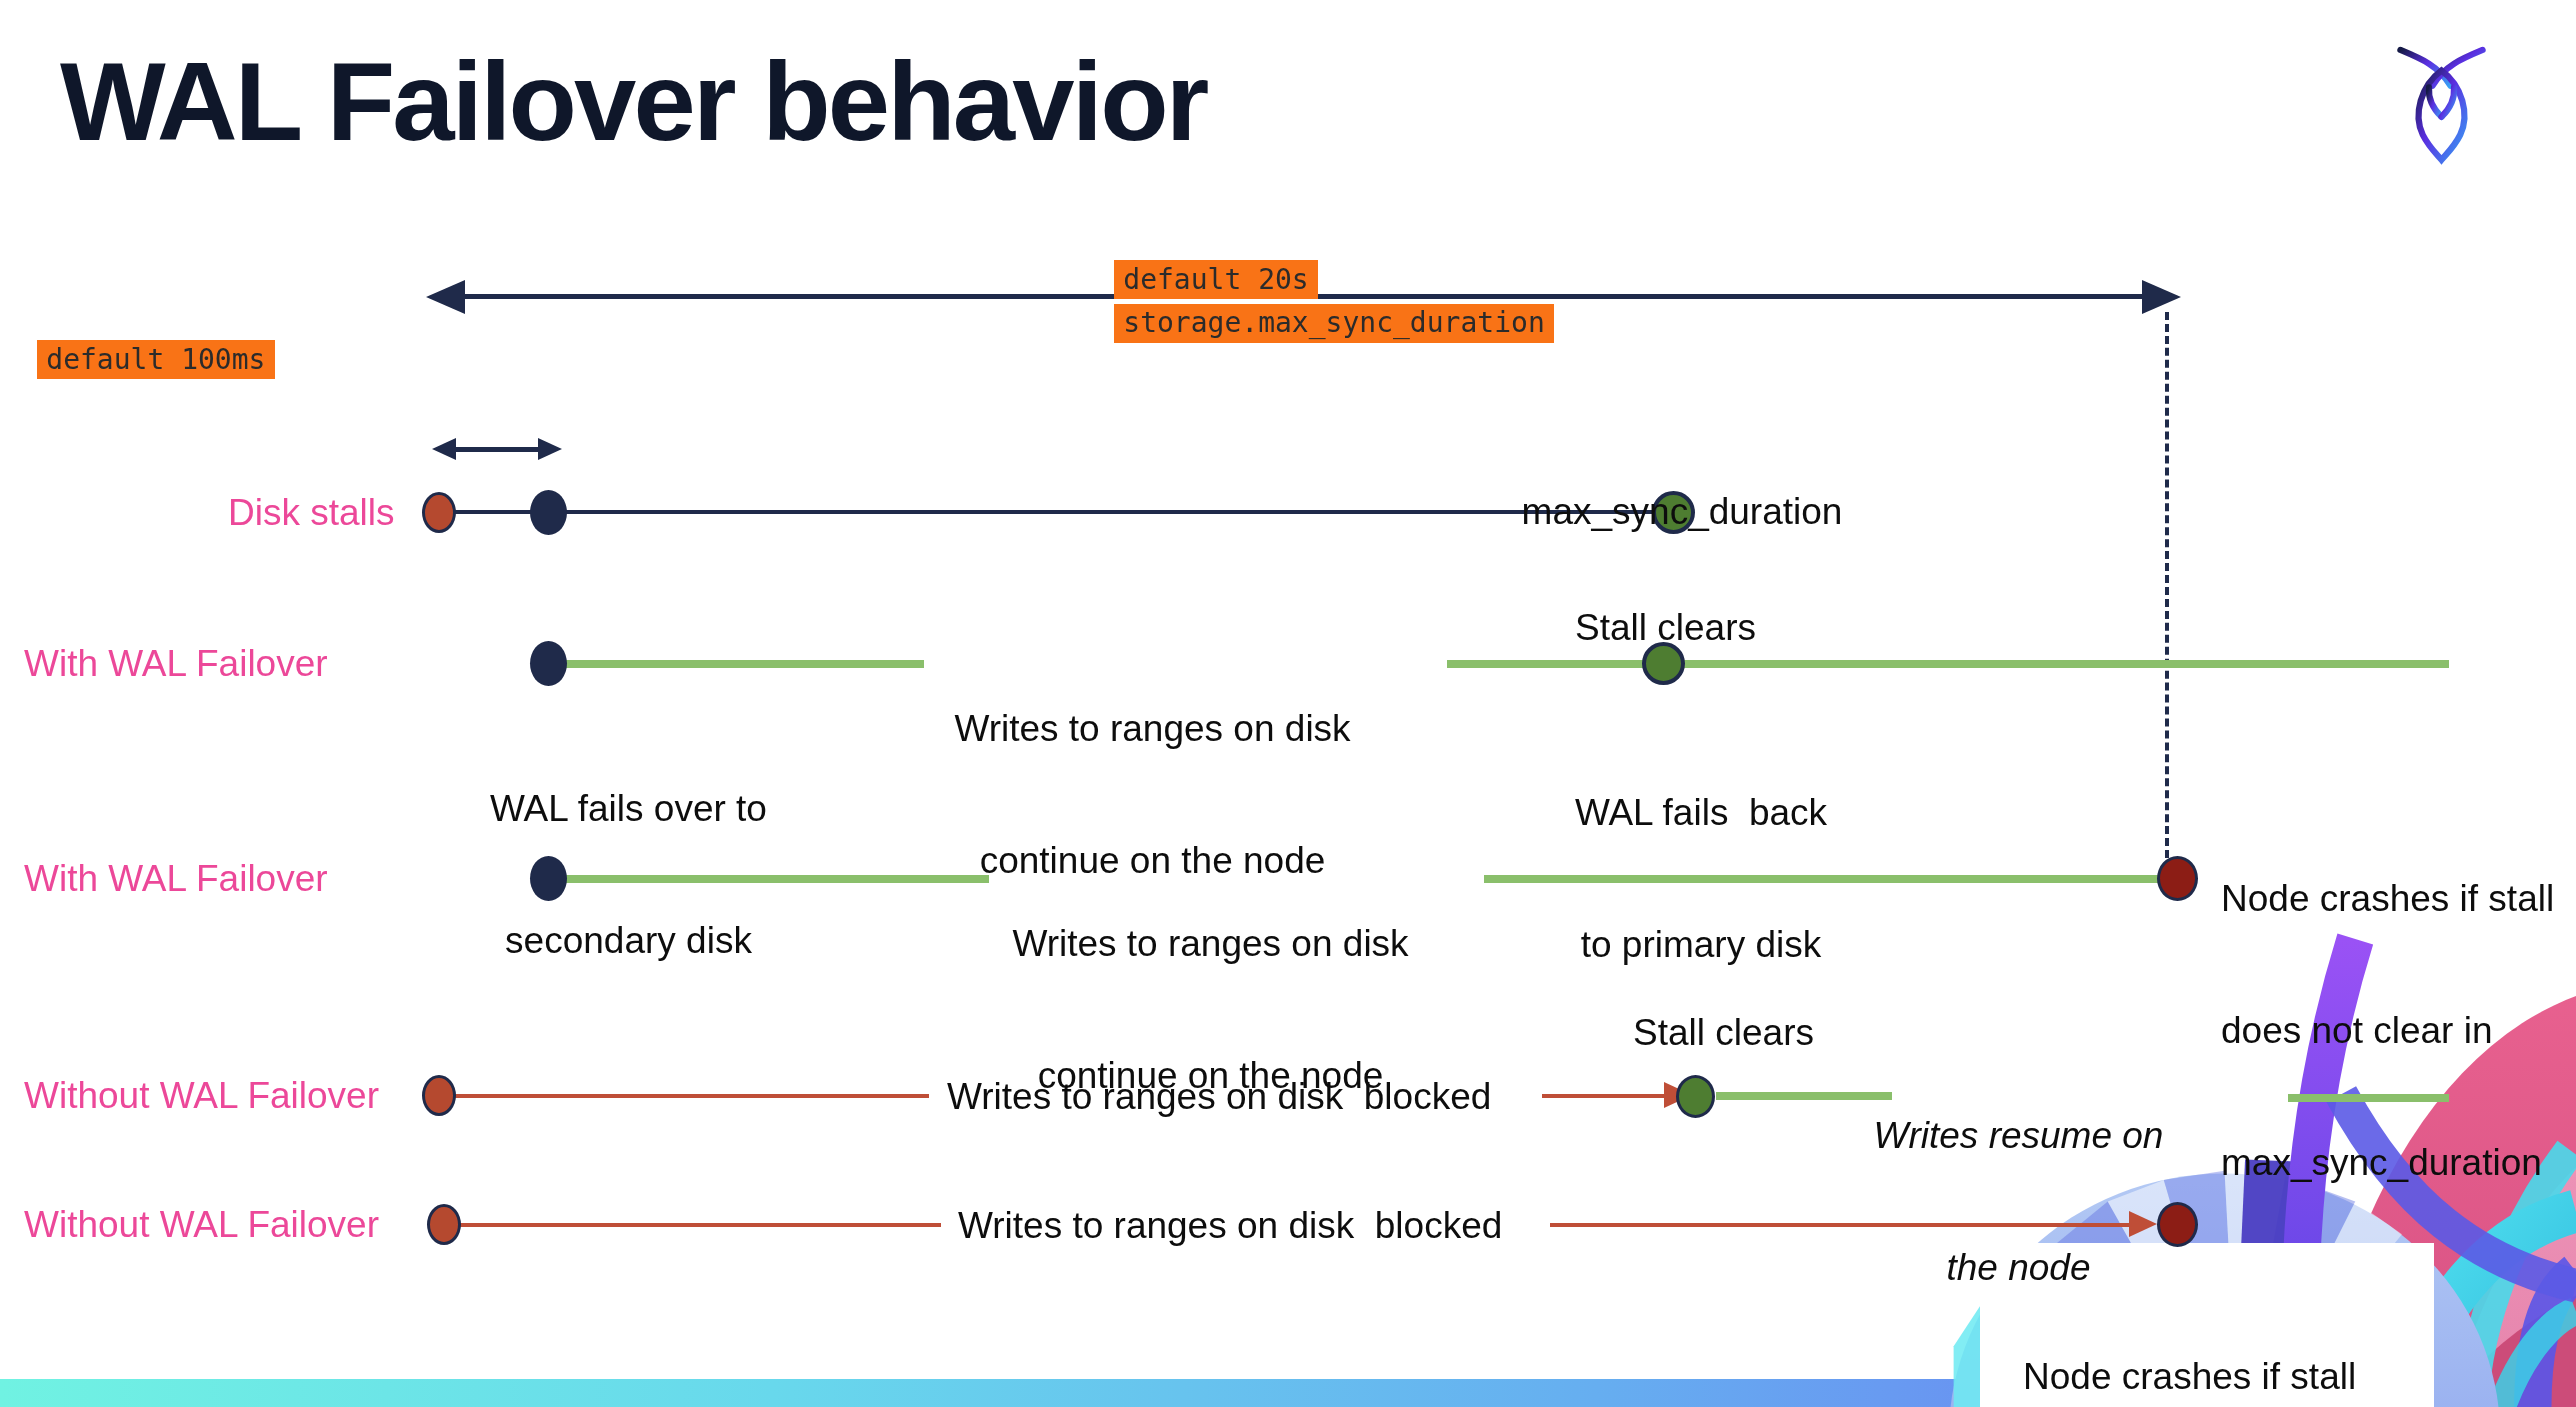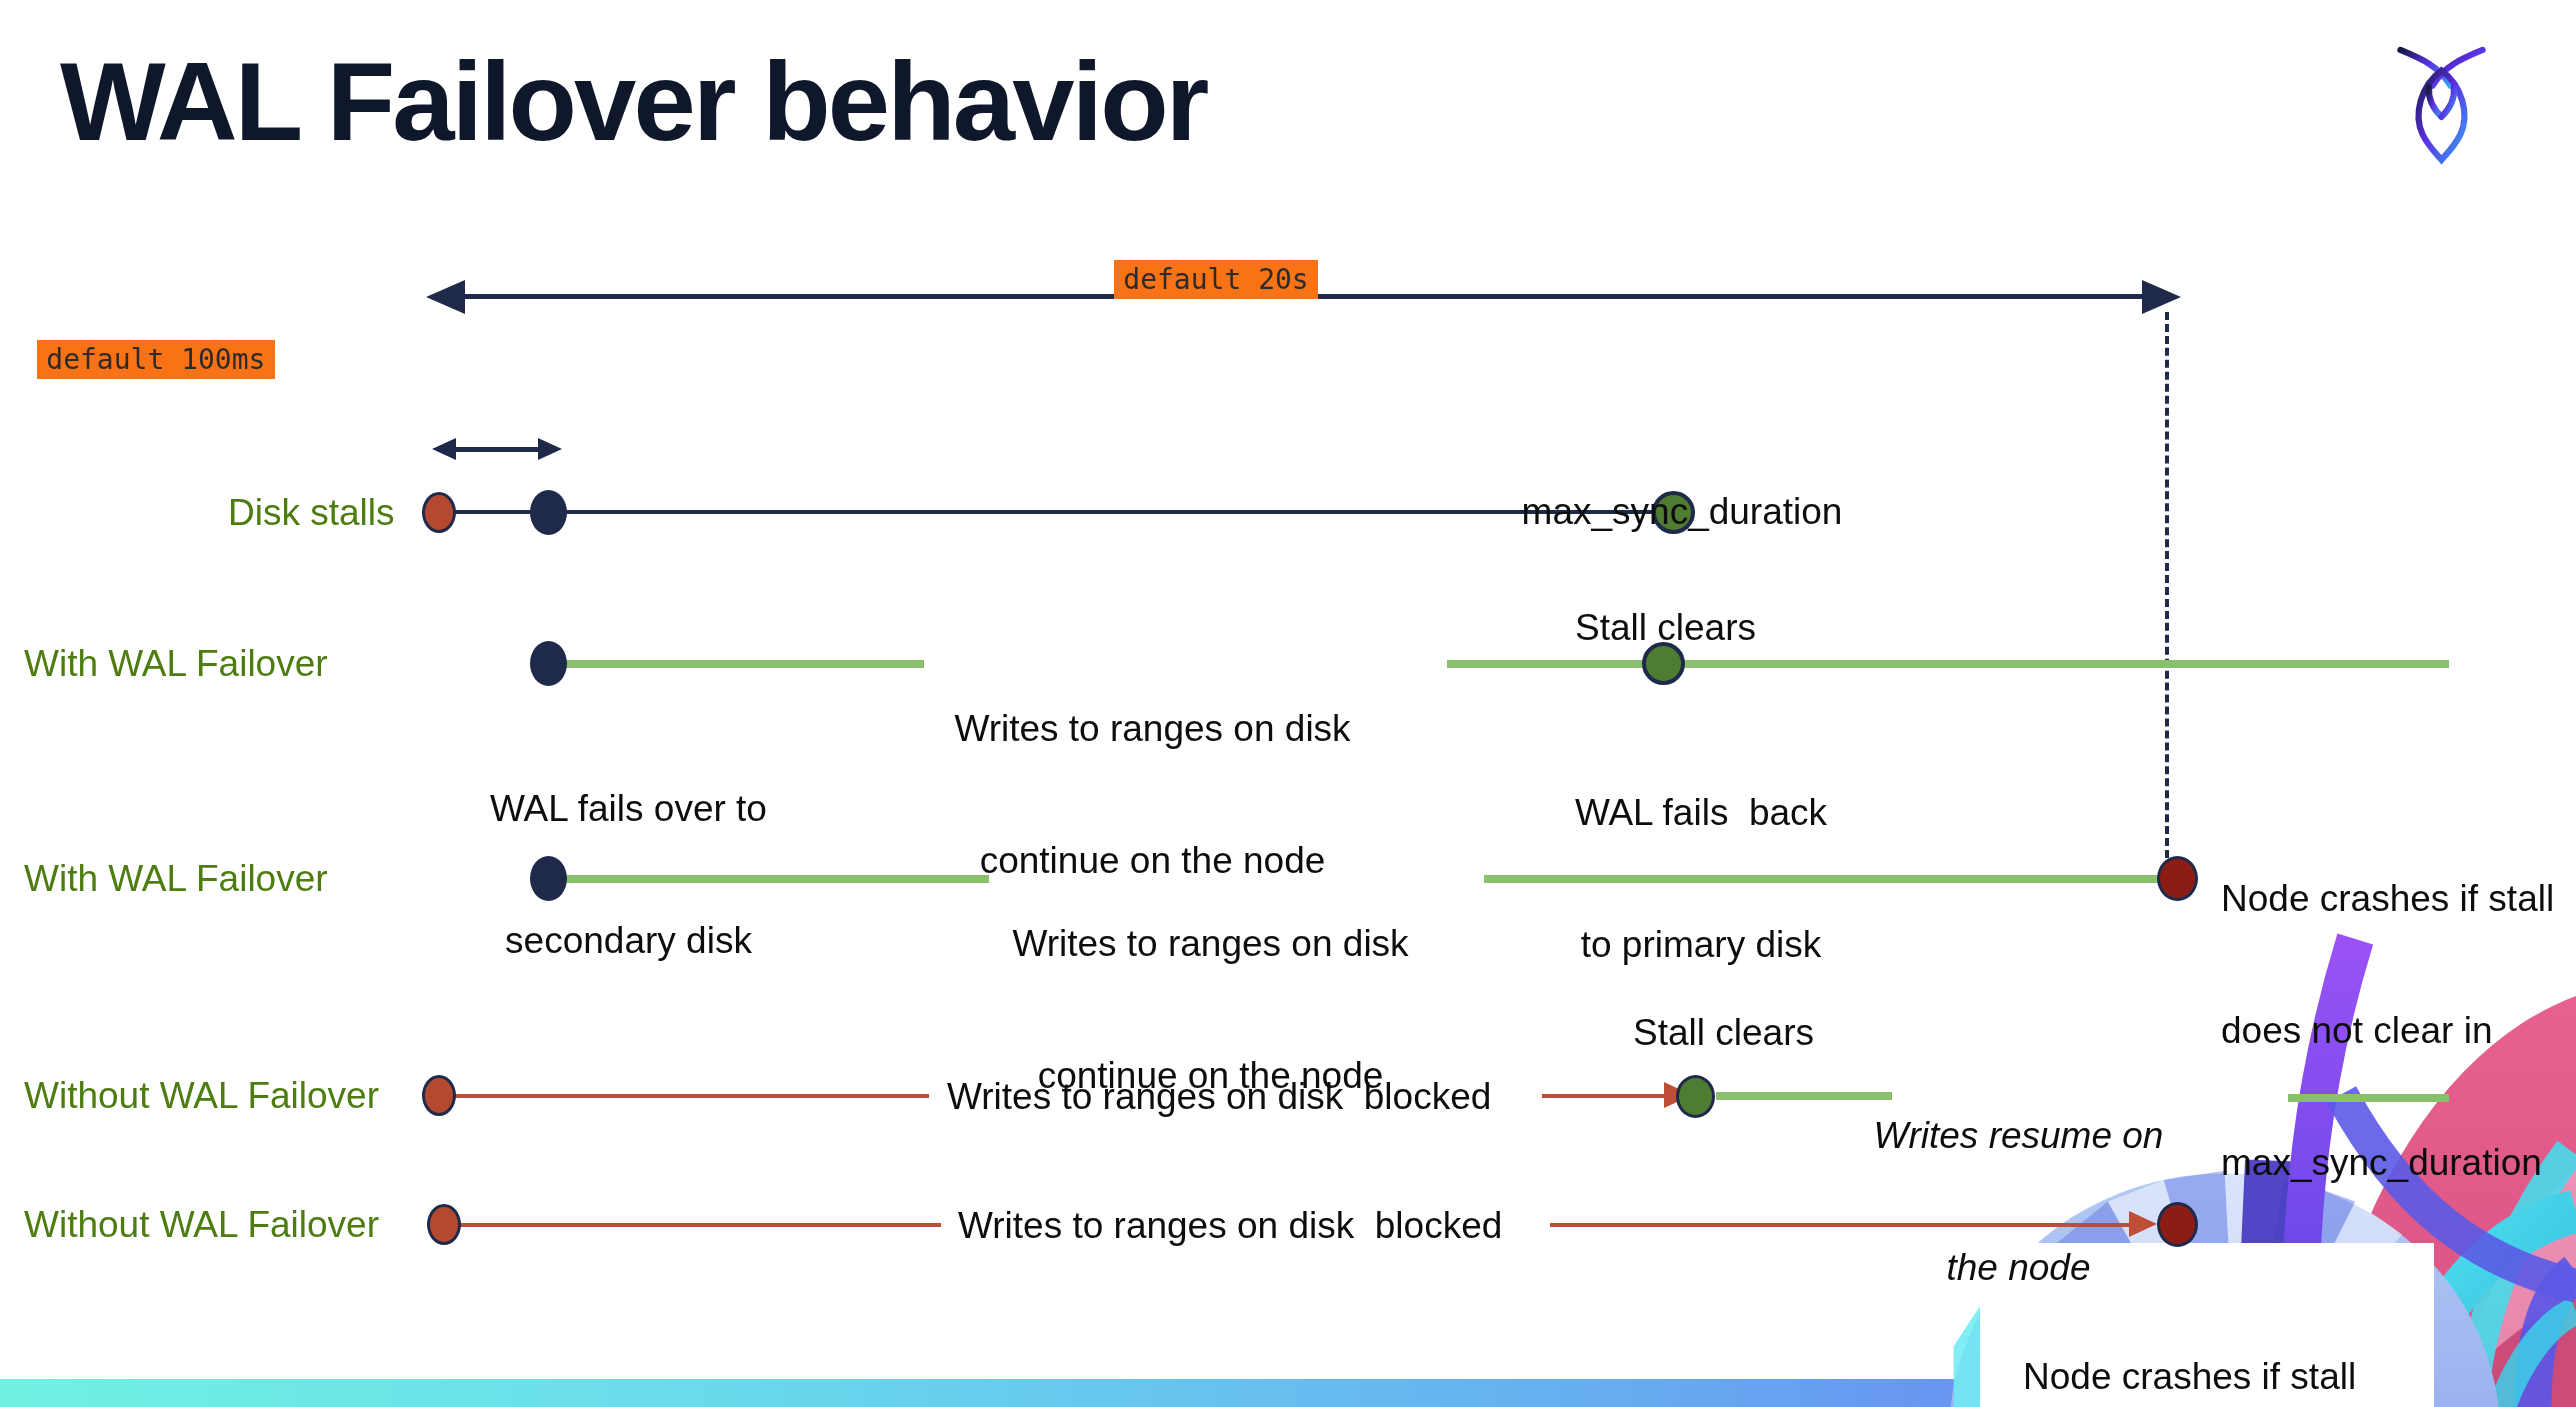--- a/index.html
+++ b/index.html
@@ -27,21 +27,21 @@
   
   .dot{border-radius:50%;box-sizing:border-box;z-index:5;}
   .dot.red  {width:34px;height:41px;background:#b5492f;border:3.7px solid #1f2a4a;}
   .dot.navy {width:37px;height:45px;background:#1f2a4a;}
   .dot.green{width:43px;height:43px;background:#4e7d31;border:4.7px solid #1f2a4a;}
   .dot.green.sm{width:39px;height:43px;border:3.7px solid #1f2a4a;}
   .dot.darkred{width:41px;height:45px;background:#8c1d15;border:3.7px solid #1f2a4a;}
   
   .t{font-size:37px;line-height:44px;color:#0d0d0d;z-index:5;white-space:pre-wrap;}
   .tc{text-align:center;}
-  .rowlabel{font-size:37px;line-height:44px;color:#4d7c0f;z-index:5;white-space:nowrap;}
+  .rowlabel{font-size:37px;line-height:44px;color:#ec4899;z-index:5;white-space:nowrap;}
   
   .bottom-bar{left:0;top:1379px;width:2576px;height:29px;z-index:1;
     background:linear-gradient(90deg,#70f2e2 0%,#68d8ec 30%,#66aef0 62%,#6a86f2 85%,#6c66f3 100%);}
   .decor{right:0;bottom:0;width:660px;height:482px;z-index:2;}
   .crashbox{left:1980px;top:1243px;width:454px;height:165px;background:#ffffff;z-index:3;
             box-sizing:border-box;padding:24px 0 0 43px;}
 </style>
 </head>
 <body>
 
@@ -113,20 +113,21 @@
     <path d="M 455 180 C 520 300 600 360 706 385" stroke="#5b5ae6" stroke-width="36" fill="none" opacity="0.9"></path>
     <path d="M 40 450 L 78 392 L 78 516 L 40 516 Z" fill="#6ceaf2" opacity="0.85"></path>
   </svg>
 </div>
 
 <div class="abs navline" style="left:456px;top:294px;width:1692px;height:4.7px;"></div>
 <div class="abs tri left-nav" style="left:426px;top:280px;"></div>
 <div class="abs tri right-nav" style="left:2142px;top:280px;"></div>
 <div class="abs codeblock" style="left:1114px;top:260px;">
   <span>default 20s</span>
+  <span>storage.max_sync_duration</span>
 </div>
 
 <div class="abs codeblock" style="left:37px;top:340px;">
   <span>default 100ms</span>
 </div>
 <div class="abs navline" style="left:452px;top:447px;width:90px;height:4.7px;"></div>
 <div class="abs tri left-sm" style="left:432px;top:438px;"></div>
 <div class="abs tri right-sm" style="left:538px;top:438px;"></div>
 
 <div class="abs dashline" style="left:2165px;top:312px;height:546px;"></div>

